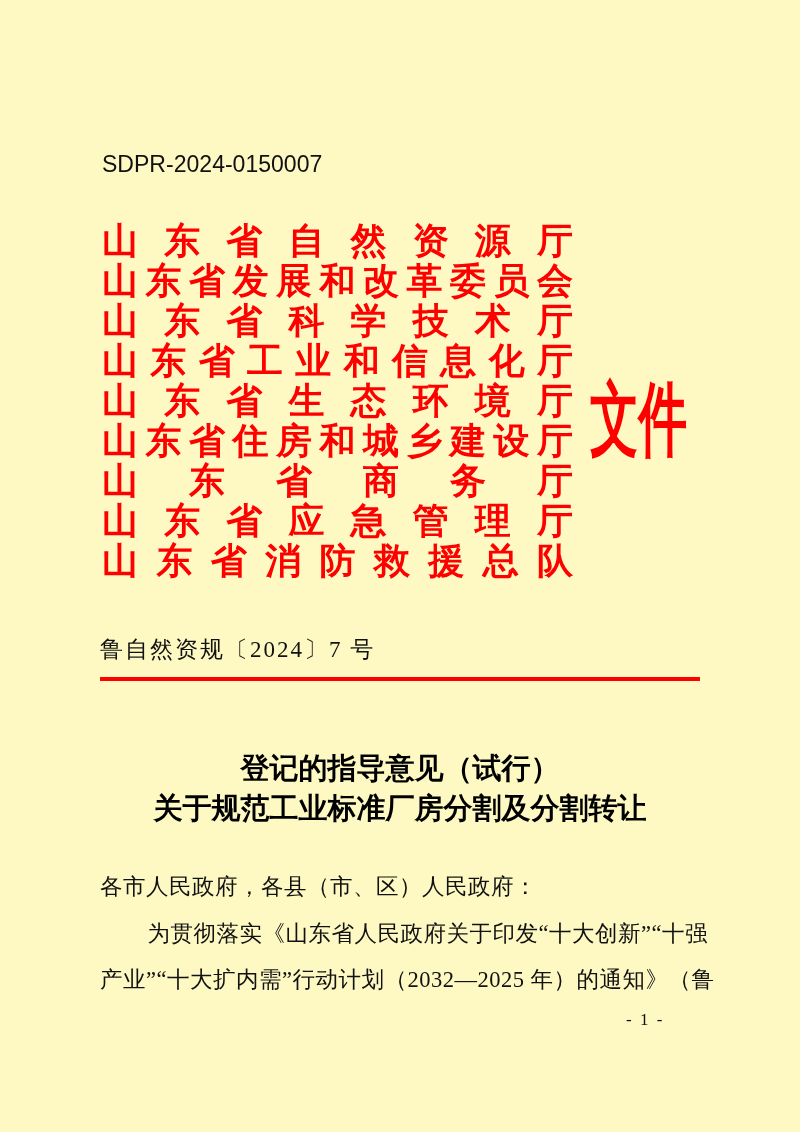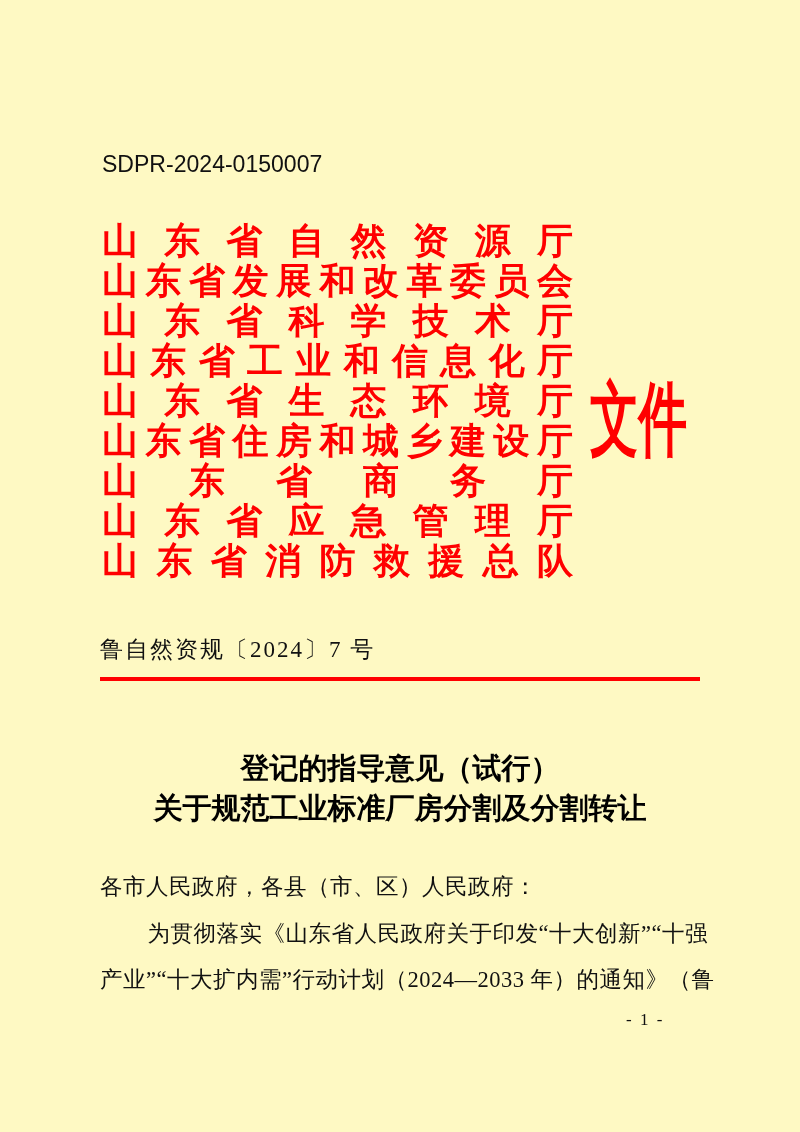--- a/index.html
+++ b/index.html
@@ -193,19 +193,19 @@
 
   <div class="title-block">
     <div>登记的指导意见（试行）</div>
     <div>关于规范工业标准厂房分割及分割转让</div>
   </div>
 
   <div class="body-block">
     <div class="salutation">各市人民政府，各县（市、区）人民政府：</div>
     <div id="para-lines">
         <div class="para-line indent">为贯彻落实《山东省人民政府关于印发“十大创新”“十强</div>
-        <div class="para-line">产业”“十大扩内需”行动计划（2024—2033 年）的通知》（鲁</div>
+        <div class="para-line">产业”“十大扩内需”行动计划（2032—2025 年）的通知》（鲁</div>
       </div>
   </div>
 
   <div class="page-number">- 1 -</div>
 
 </div>
 
 </body></html>

